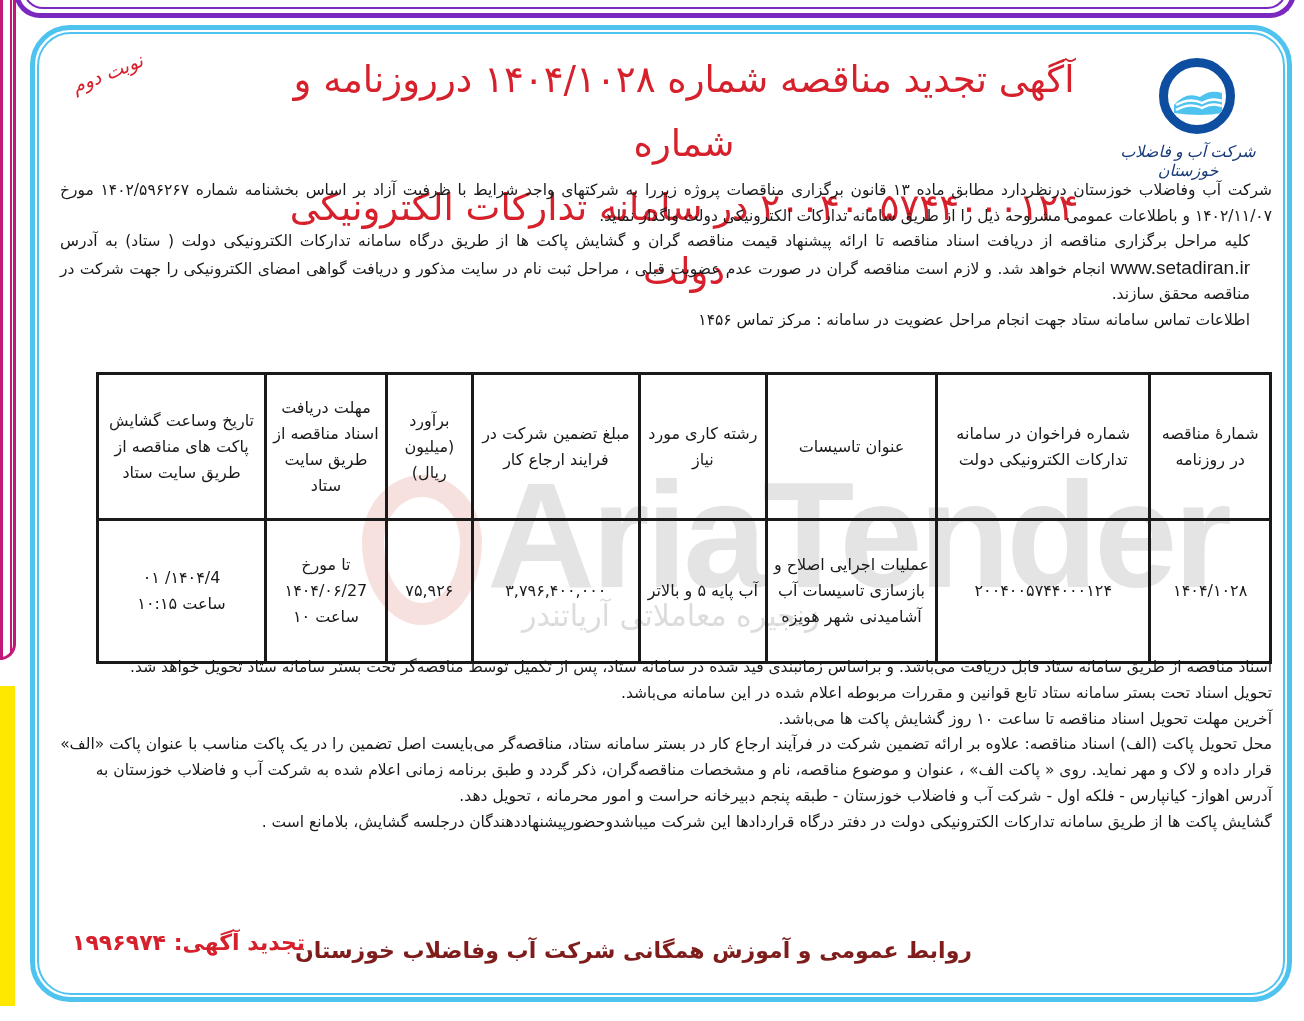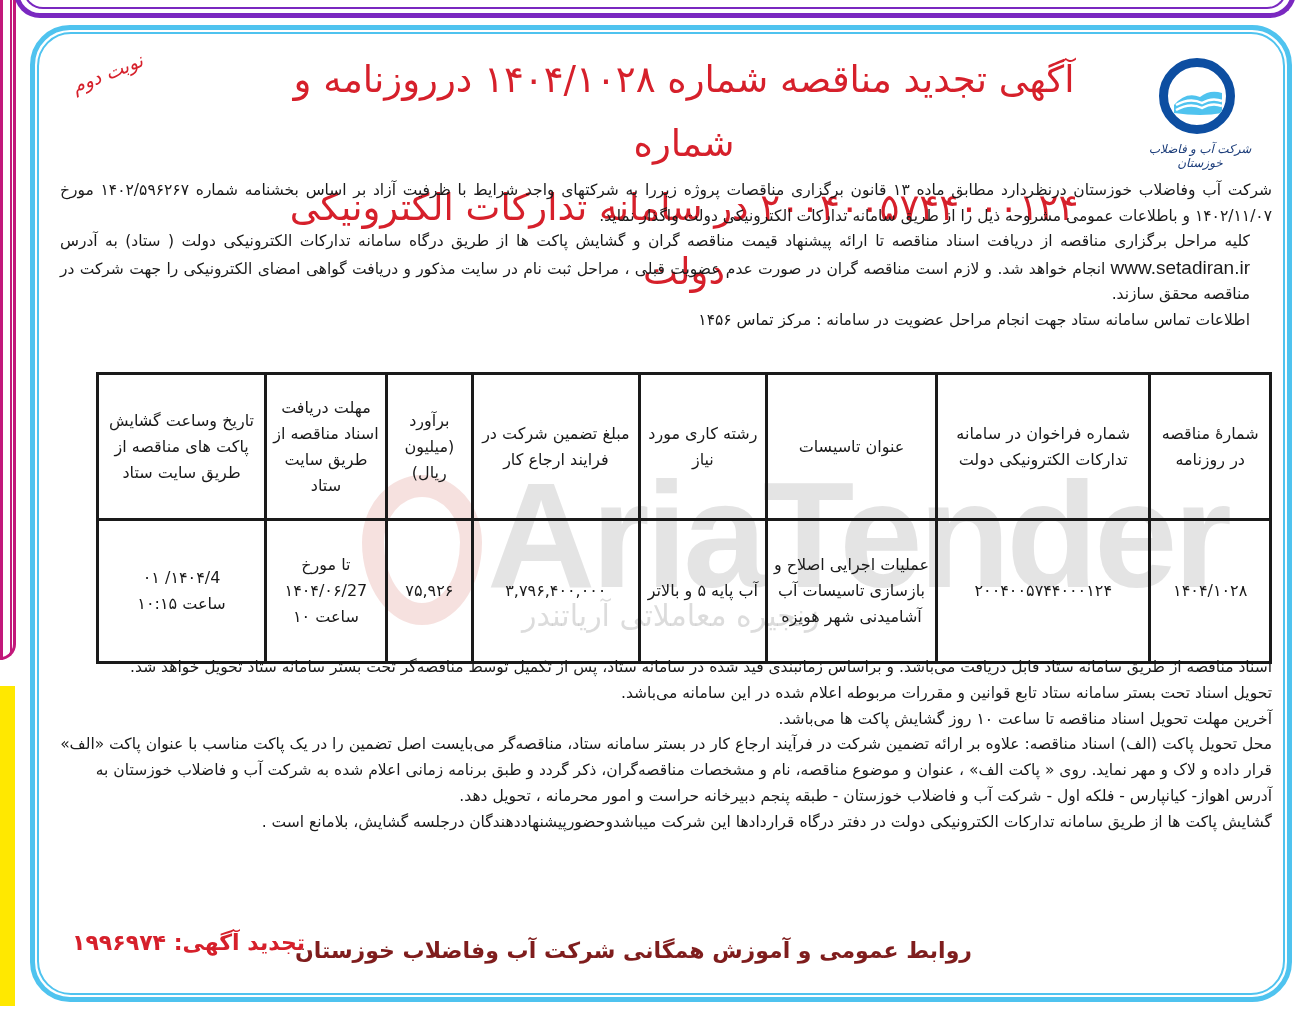--- a/index.html
+++ b/index.html
@@ -41,22 +41,22 @@
   .content { position: absolute; left: 52px; top: 40px; width: 1230px; height: 950px; direction: rtl; }
 
   
   .logo { position: absolute; right: 12px; top: 10px; width: 140px; height: 130px; }
   .logo-ring {
     position: absolute; right: 35px; top: 8px; width: 76px; height: 76px; border-radius: 50%;
     border: 9px solid #0d4ea1; background: #fff; overflow: hidden;
   }
   .logo-wave { position: absolute; left: 4px; top: 20px; width: 52px; height: 30px; }
   .logo-caption {
-    position: absolute; right: 0; top: 92px; width: 140px; text-align: center;
-    font-family: Liberation Sans, sans-serif; font-style: italic; font-size: 12px; color: #1c3d7a;
+    position: absolute; right: 12px; top: 92px; width: 140px; text-align: center;
+    font-family: Liberation Serif, serif; font-style: italic; font-size: 16px; color: #1c3d7a;
   }
   .round-label {
     position: absolute; left: 18px; top: 22px; transform: rotate(-22deg);
     font-family: "DejaVu Serif", serif; font-style: italic; color: #d6202b; font-size: 19px;
   }
   .title {
     position: absolute; right: 168px; top: 8px; width: 860px; text-align: center;
     color: #d6202b; font-weight: normal; font-size: 37px; line-height: 64px;
     font-family: "DejaVu Sans", sans-serif;
   }

